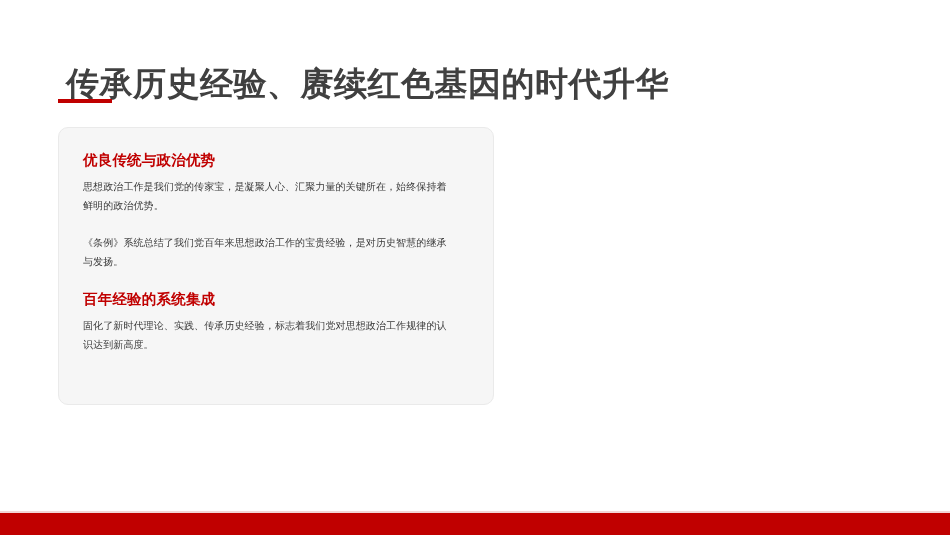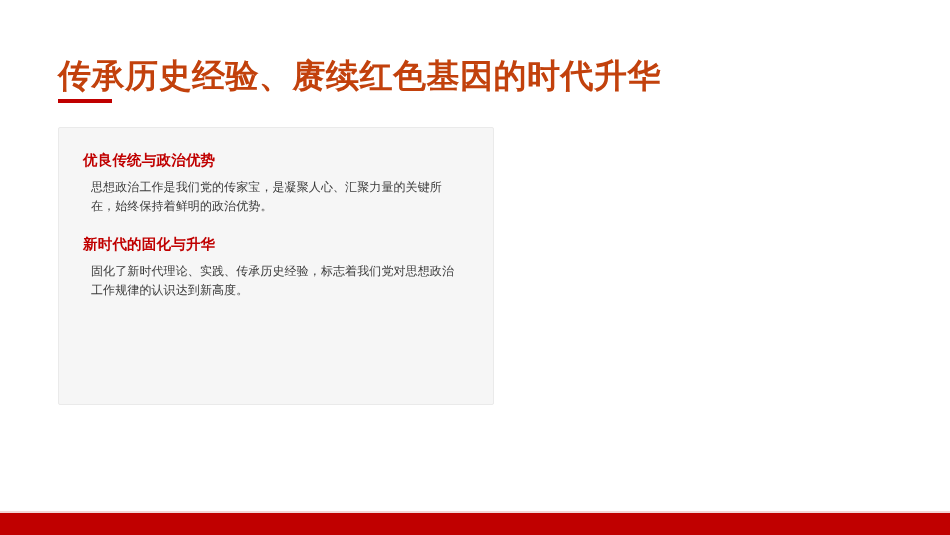--- a/index.html
+++ b/index.html
@@ -24,70 +24,70 @@
 
   
   .title-block {
     position: absolute;
     left: 58px;
     top: 55px;
   }
   .slide-title {
     font-size: 33px;
     font-weight: bold;
-    color: #c2410c;
+    color: #404040;
     line-height: 42px;
     letter-spacing: 0.5px;
     white-space: nowrap;
-    margin: 0;
+    margin: 8px;
   }
   .title-underline {
     position: absolute;
     left: 0px;
     top: 44px;
     width: 54px;
     height: 4px;
     background: #C00000;
   }
 
   
   .content-card {
     position: absolute;
     left: 58px;
     top: 127px;
     width: 436px;
     height: 278px;
     box-sizing: border-box;
     background: #F6F6F6;
     border: 1px solid #EAEAEA;
-    border-radius: 2px;
+    border-radius: 10px;
     padding: 22px 16px 20px 24px;
   }
 
   .section {
     margin-bottom: 18px;
   }
   .section:last-child {
     margin-bottom: 0;
   }
 
   .section-heading {
     font-size: 14.5px;
     font-weight: bold;
     color: #C00000;
     line-height: 20px;
     margin: 0 0 7px 0;
     letter-spacing: 0.2px;
   }
 
   .section-body {
-    font-size: 12px;
+    font-size: 10px;
     color: #3A3A3A;
     line-height: 19px;
-    margin: 8px;
+    margin: 0;
     max-width: 372px;
     letter-spacing: 0.1px;
   }
 
   
   .bottom-accent {
     position: absolute;
     left: 0;
     bottom: 0;
     width: 950px;
@@ -114,24 +114,25 @@
   </div>
 
   <div class="content-card">
 
     <div class="section">
       <h2 class="section-heading">优良传统与政治优势</h2>
       <p class="section-body">思想政治工作是我们党的传家宝，是凝聚人心、汇聚力量的关键所在，始终保持着鲜明的政治优势。</p>
     </div>
 
     <div class="section">
+      <p class="section-body">《条例》系统总结了我们党百年来思想政治工作的宝贵经验，是对历史智慧的继承与发扬。</p>
     </div>
 
     <div class="section">
-      <h2 class="section-heading">新时代的固化与升华</h2>
+      <h2 class="section-heading">百年经验的系统集成</h2>
       <p class="section-body">固化了新时代理论、实践、传承历史经验，标志着我们党对思想政治工作规律的认识达到新高度。</p>
     </div>
 
   </div>
 
   <div class="bottom-accent-hairline"></div>
   <div class="bottom-accent"></div>
 
 </div>
 

